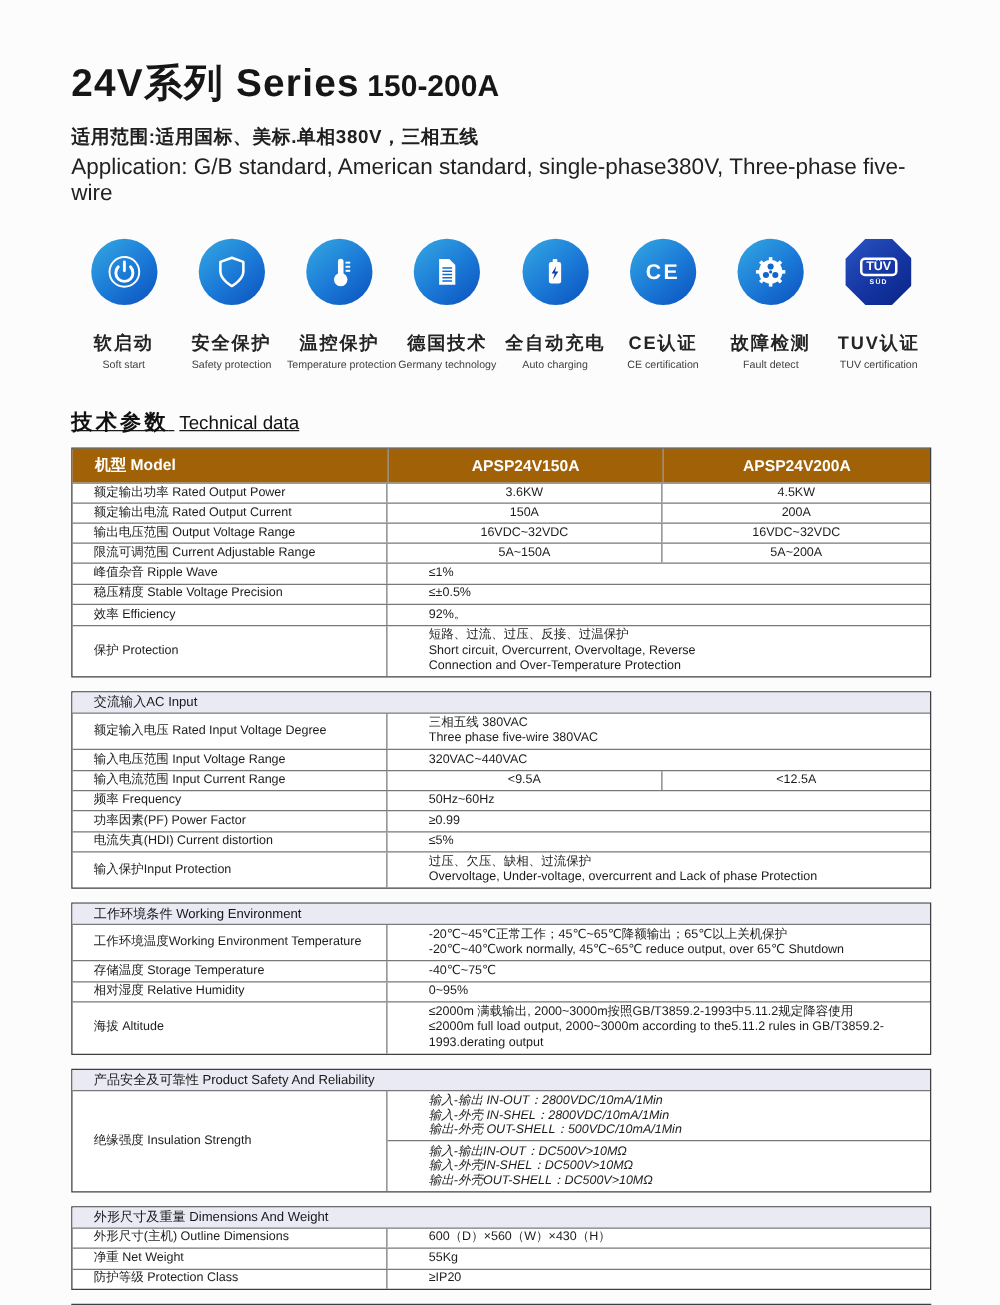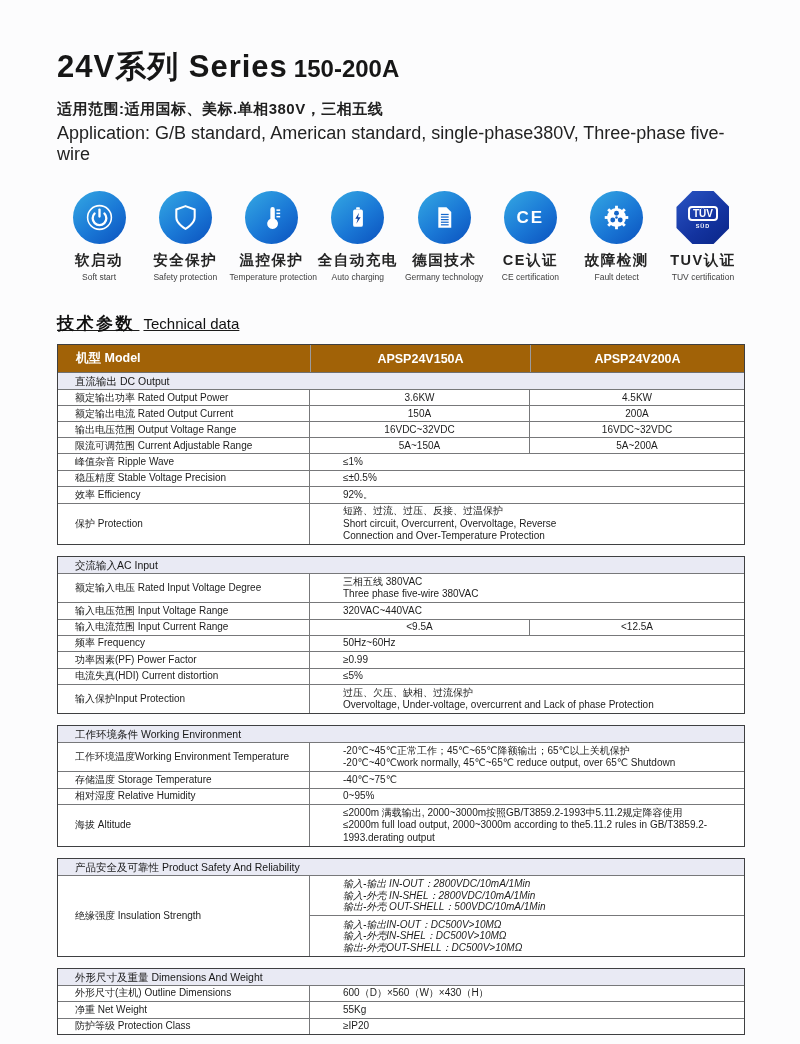--- a/index.html
+++ b/index.html
@@ -29,21 +29,21 @@
   }
   .f-oct{
     border-radius:0;
     clip-path:polygon(30% 0%,70% 0%,100% 30%,100% 70%,70% 100%,30% 100%,0% 70%,0% 30%);
     background:linear-gradient(140deg,#2a55c4 0%,#13339f 60%,#0a2587 100%);
     flex-direction:column;
   }
   .ce-text{color:#fff;font-size:17px;font-weight:bold;letter-spacing:2px;}
   .tuv-box{color:#fff;border:2px solid #fff;border-radius:4px;font-size:10px;font-weight:bold;line-height:11px;padding:0 3px;}
   .tuv-sud{color:#fff;font-size:5.5px;font-weight:bold;margin-top:2px;letter-spacing:1px;}
-  .f-cn{font-size:14.5px;font-weight:bold;color:#242424;margin-top:7px;letter-spacing:1.5px;white-space:nowrap;}
+  .f-cn{font-size:14.5px;font-weight:bold;color:#242424;margin-top:21px;letter-spacing:1.5px;white-space:nowrap;}
   .f-en{font-size:8.5px;color:#3e3e3e;margin-top:2px;white-space:nowrap;}
 
   
   .tech-heading{margin-top:30px;text-decoration:underline;}
   .th-cn{font-size:17px;font-weight:bold;letter-spacing:2.5px;color:#111;}
   .th-en{font-size:15px;color:#111;margin-left:4px;}
 
   
   .tables{margin-top:9px;width:688px;}
   .tblock{border:1px solid #3e3f41;margin-bottom:11px;background:#fff;}
@@ -103,44 +103,44 @@
             <rect x="15.8" y="4.6" width="3.2" height="1.3" fill="#fff"></rect>
             <rect x="15.8" y="7.4" width="3.2" height="1.3" fill="#fff"></rect>
             <rect x="15.8" y="10.2" width="3.2" height="1.3" fill="#fff"></rect>
           </svg>
         </div>
         <div class="f-cn">温控保护</div>
         <div class="f-en">Temperature protection</div>
       </div>
       <div class="feature">
         <div class="f-circle">
-          <svg width="28" height="28" viewBox="0 0 24 24">
-            <rect x="7.8" y="4.8" width="8.4" height="14.8" rx="1.6" fill="#fff"></rect>
-            <rect x="10.4" y="2.8" width="3.2" height="2" rx="0.6" fill="#fff"></rect>
-            <path d="M12.9 7.6 L9.7 12.7 h2.1 l-1.2 4.3 3.7-5.7 h-2.3 Z" fill="#0d3f9e"></path>
-          </svg>
-        </div>
-        <div class="f-cn">全自动充电</div>
-        <div class="f-en">Auto charging</div>
-      </div>
-      <div class="feature">
-        <div class="f-circle">
           <svg width="27" height="27" viewBox="0 0 24 24">
             <path d="M6.5 2.8 h7.2 l4.3 4.3 v14.1 h-11.5 Z" fill="#fff"></path>
             <g stroke="#1568cd" stroke-width="1.1">
               <line x1="8.8" y1="9.3" x2="15.7" y2="9.3"></line>
               <line x1="8.8" y1="11.6" x2="15.7" y2="11.6"></line>
               <line x1="8.8" y1="13.9" x2="15.7" y2="13.9"></line>
               <line x1="8.8" y1="16.2" x2="15.7" y2="16.2"></line>
               <line x1="8.8" y1="18.5" x2="15.7" y2="18.5"></line>
             </g>
           </svg>
         </div>
         <div class="f-cn">德国技术</div>
         <div class="f-en">Germany technology</div>
+      </div>
+      <div class="feature">
+        <div class="f-circle">
+          <svg width="28" height="28" viewBox="0 0 24 24">
+            <rect x="7.8" y="4.8" width="8.4" height="14.8" rx="1.6" fill="#fff"></rect>
+            <rect x="10.4" y="2.8" width="3.2" height="2" rx="0.6" fill="#fff"></rect>
+            <path d="M12.9 7.6 L9.7 12.7 h2.1 l-1.2 4.3 3.7-5.7 h-2.3 Z" fill="#0d3f9e"></path>
+          </svg>
+        </div>
+        <div class="f-cn">全自动充电</div>
+        <div class="f-en">Auto charging</div>
       </div>
       <div class="feature">
         <div class="f-circle">
           <span class="ce-text">CE</span>
         </div>
         <div class="f-cn">CE认证</div>
         <div class="f-en">CE certification</div>
       </div>
       <div class="feature">
         <div class="f-circle">
@@ -180,21 +180,20 @@
     <span class="th-en">Technical data</span>
   </div>
 
   <div class="tables" id="tech-tables">
       <div class="tblock">
         <div class="thead">
           <div class="hc hc-model">机型 Model</div>
           <div class="hc hc-val">APSP24V150A</div>
           <div class="hc hc-val">APSP24V200A</div>
         </div>
-        <div class="sec-row">直流输出 DC Output</div>
         <div class="trow cols3">
           <div class="cell-label">额定输出功率 Rated Output Power</div>
           <div class="cell-center mid">3.6KW</div>
           <div class="cell-center">4.5KW</div>
         </div>
         <div class="trow cols3">
           <div class="cell-label">额定输出电流 Rated Output Current</div>
           <div class="cell-center mid">150A</div>
           <div class="cell-center">200A</div>
         </div>

